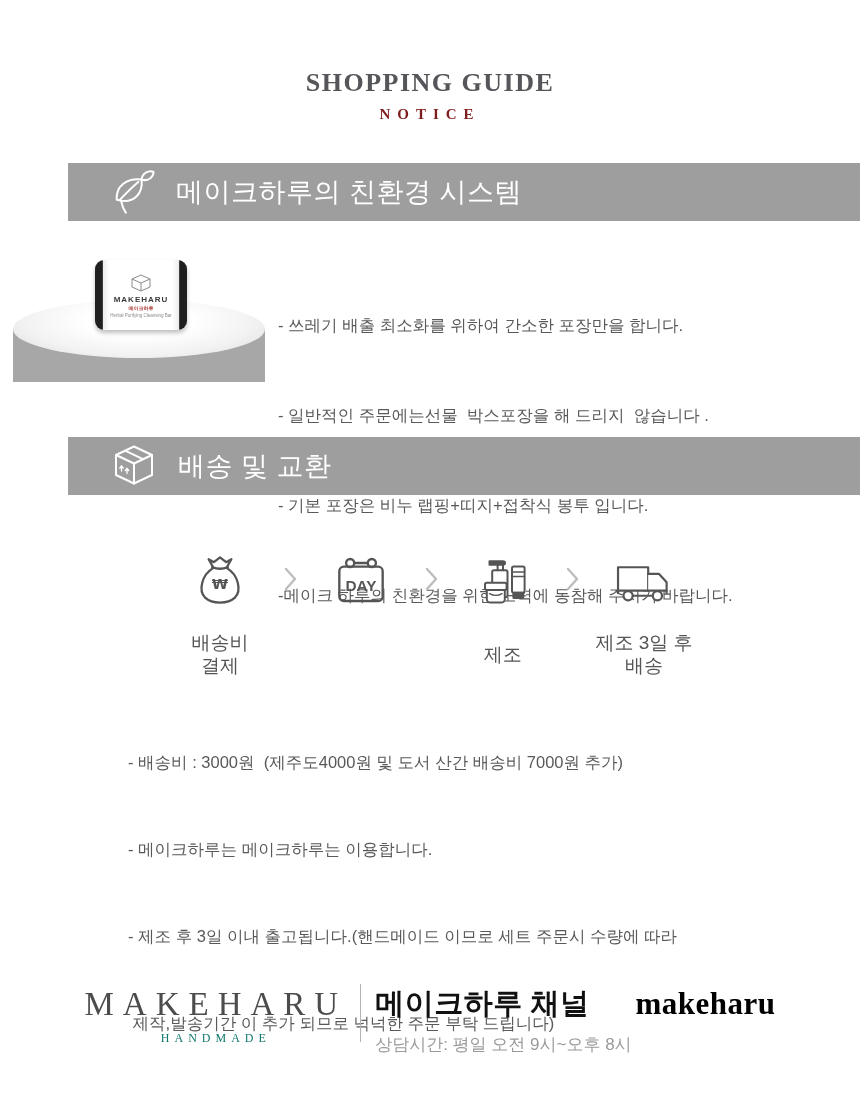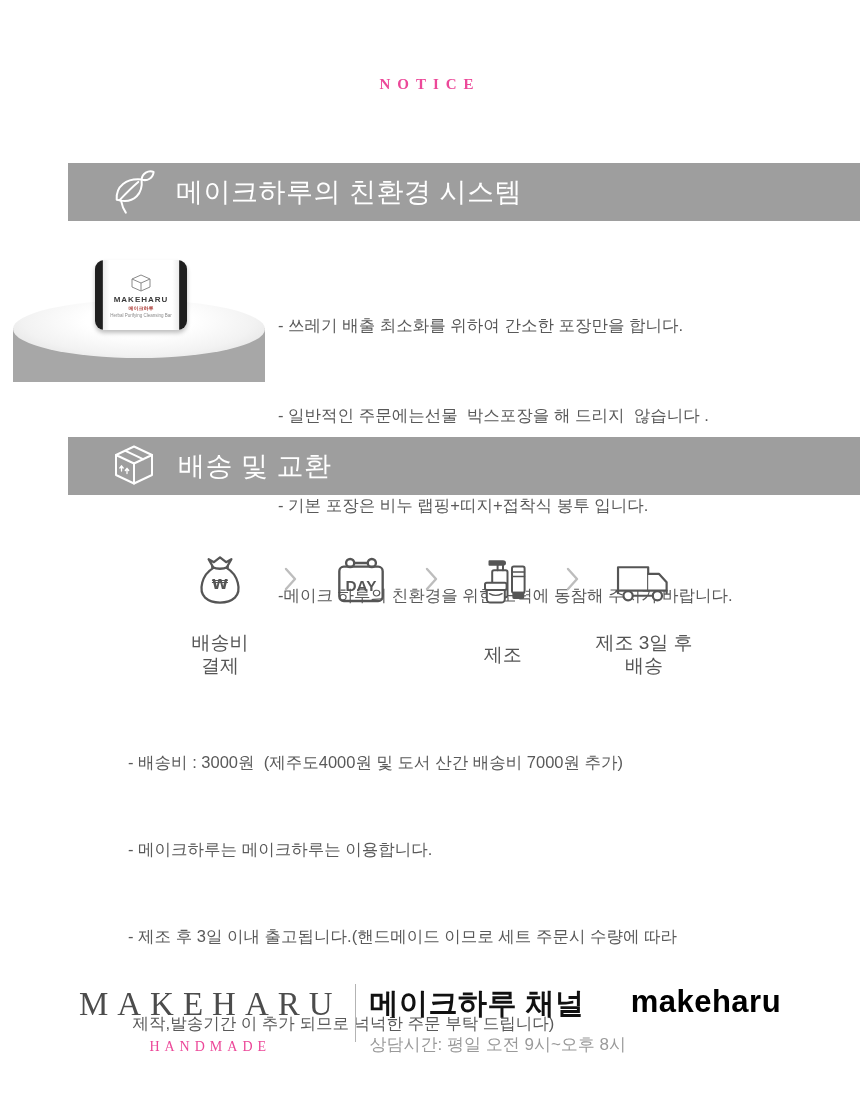--- a/index.html
+++ b/index.html
@@ -11,21 +11,21 @@
   }
 
   
   .header { position:absolute; top:68px; left:0; width:860px; text-align:center; }
   .header .title {
     font-family:"Liberation Serif","DejaVu Serif",serif;
     font-size:26px; font-weight:600; color:#55565a; letter-spacing:1.5px;
   }
   .header .subtitle {
     font-family:"Liberation Serif","DejaVu Serif",serif;
-    font-size:15px; font-weight:600; color:#ec4899; letter-spacing:7px; margin-top:8px;
+    font-size:15px; font-weight:600; color:#7f1d1d; letter-spacing:7px; margin-top:8px;
   }
 
   
   .banner {
     position:absolute; left:68px; width:796px; height:58px; background:#9e9e9e;
     display:flex; align-items:center; padding-left:42px;
   }
   .banner .banner-icon { flex:0 0 auto; margin-right:20px; display:flex; align-items:center; }
   .banner .banner-text { color:#ffffff; font-size:27px; font-weight:500; letter-spacing:0.5px; }
   .banner.eco  { top:163px; }
@@ -77,37 +77,38 @@
     position:absolute; top:982px; left:0; width:860px;
     display:flex; justify-content:center; align-items:flex-start;
   }
   .logo-block { text-align:center; margin-right:13px; padding-top:4px; }
   .logo-main {
     font-family:"Liberation Serif","DejaVu Serif",serif;
     font-size:33px; color:#4c4c4c; letter-spacing:9px; font-weight:400;
   }
   .logo-sub {
     font-family:"Liberation Serif","DejaVu Serif",serif;
-    font-size:14px; color:#ec4899; letter-spacing:5px; margin-top:16px;
+    font-size:12px; color:#0f766e; letter-spacing:5px; margin-top:8px;
   }
   .footer-divider { width:1px; height:58px; background:#b3b3b3; margin:2px 14px 0 0; }
   .channel-block { padding-top:2px; }
-  .channel-row { display:flex; align-items:flex-start; }
+  .channel-row { display:flex; align-items:center;font-family:Liberation Serif, serif; }
   .channel-label { font-size:29px; font-weight:600; color:#111111; letter-spacing:0.5px; }
   .channel-id { font-size:31px; font-weight:800; color:#000000; margin-left:46px; letter-spacing:0.5px; }
   .hours { margin-top:9px; text-align:left; font-size:17px; color:#9a9a9a; }
 
   svg { display:block; }
 </style>
 </head>
 <body>
 
 <div class="page">
 
   <div class="header">
+    <div class="title">SHOPPING GUIDE</div>
     <div class="subtitle">NOTICE</div>
   </div>
 
   <div class="banner eco">
     <span class="banner-icon">
       <svg width="46" height="46" viewBox="0 0 48 48" fill="none" stroke="#ffffff" stroke-width="2.1" stroke-linecap="round" stroke-linejoin="round">
         <path d="M7 32 C6 18 17 9.5 33 11 C34.5 26 25 35 11.5 33 Z"></path>
         <path d="M10 32.5 C16 26 23 19 29.5 13.5"></path>
         <path d="M11.5 33 C12.5 38 14 42 16.5 45.5"></path>
         <path d="M33 11 C33.5 4.5 40 1 45.5 3 C45 9.5 39 13 33 11 Z"></path>

